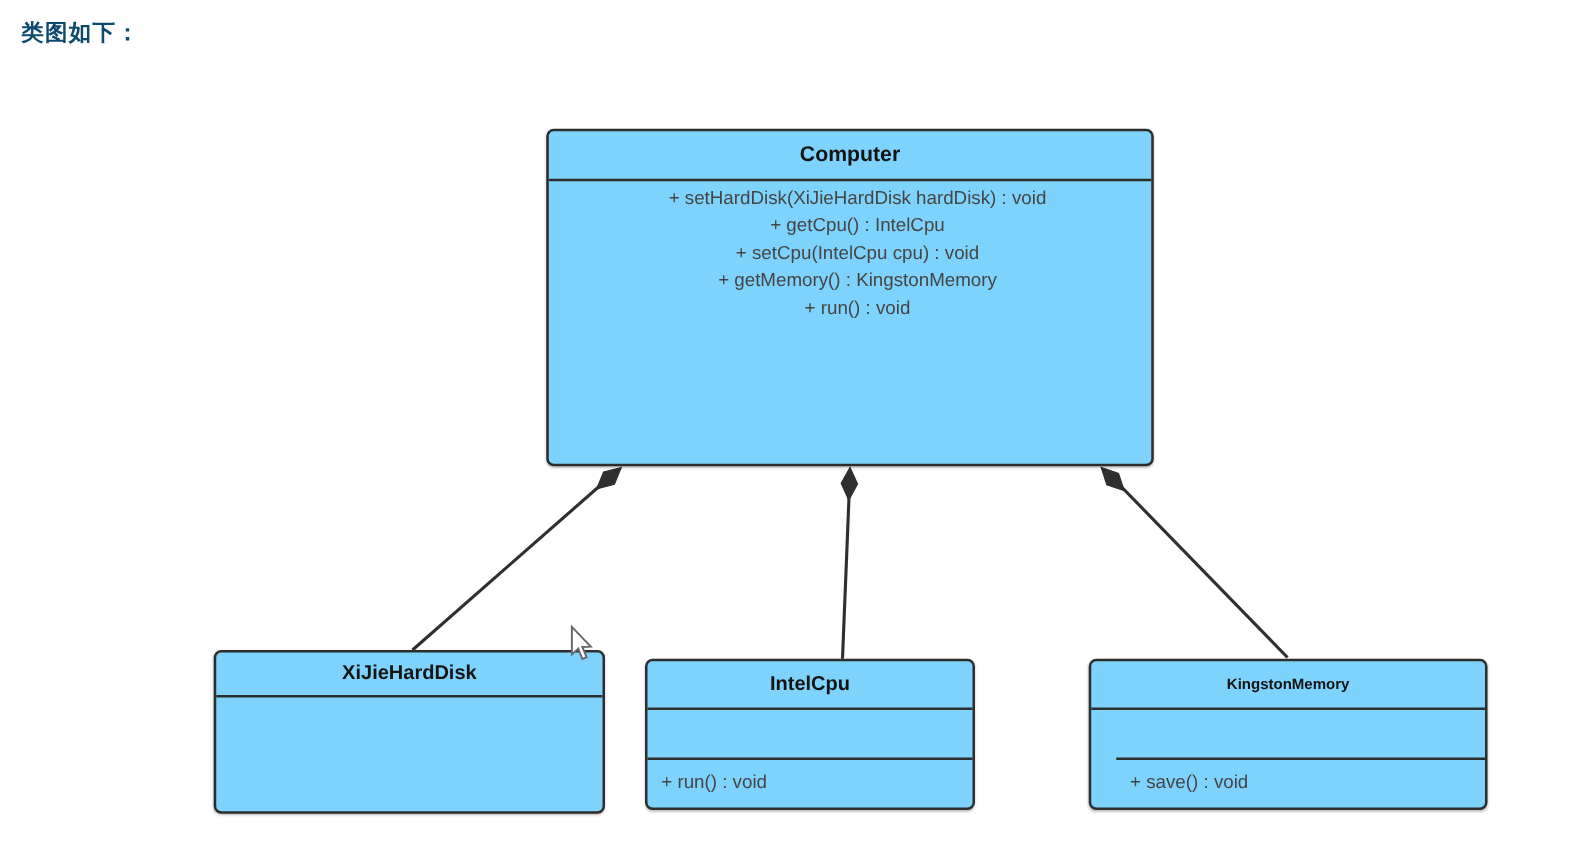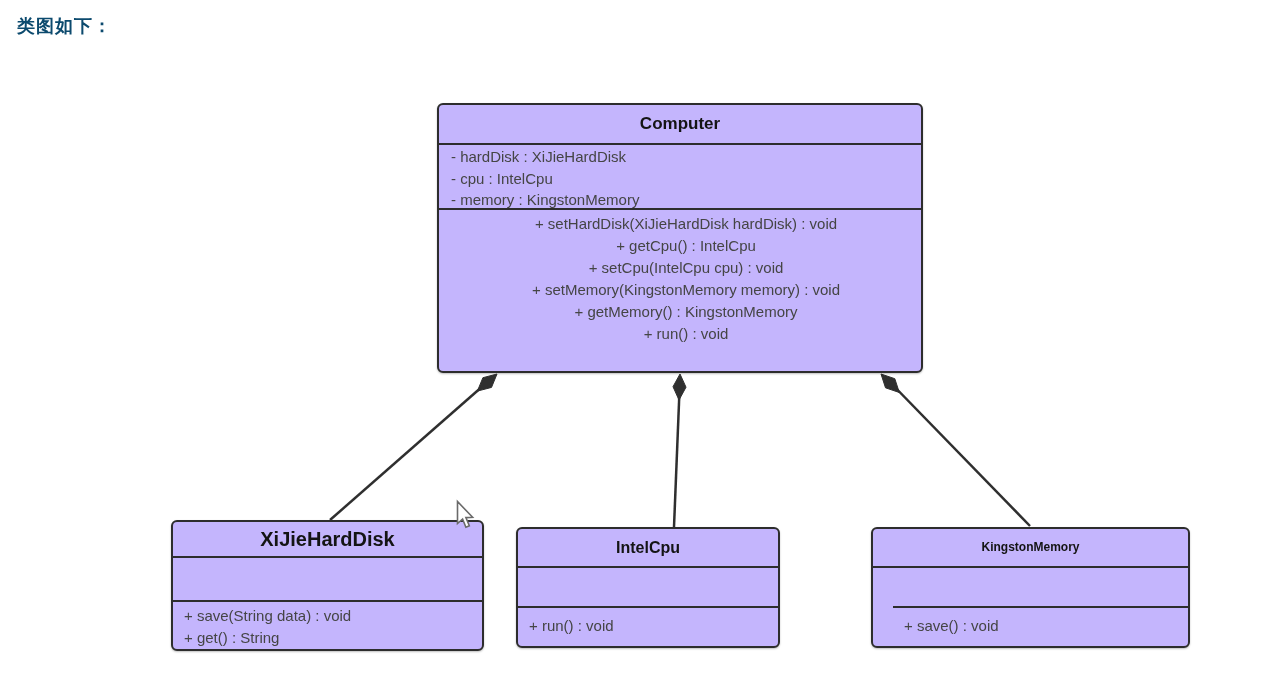--- a/index.html
+++ b/index.html
@@ -19,21 +19,21 @@
     letter-spacing: 1px;
   }
   .diagram { position: absolute; left: 0; top: 0; width: 1272px; height: 683px; }
   svg.layer { position: absolute; left: 0; top: 0; width: 1272px; height: 683px; }
   svg.lines-layer  { z-index: 1; }
   svg.cursor-layer { z-index: 10; }
 
   .uml-class {
     position: absolute;
     z-index: 2;
-    background: #c4b5fd;
+    background: #7dd3fc;
     border: 2px solid #2d2d2d;
     border-radius: 6px;
     display: flex;
     flex-direction: column;
     box-shadow: 0 1px 2px rgba(0,0,0,0.25);
   }
   .uml-title {
     font-weight: bold;
     text-align: center;
     color: #141414;
@@ -50,21 +50,21 @@
   .member { white-space: nowrap; }
 
   
   .c-computer { left: 437px; top: 103px; width: 486px; height: 270px; }
   .c-computer .uml-title   { height: 38px; line-height: 38px; }
   .c-computer .uml-attrs   { height: 65px; padding: 1px 0 0 12px; }
   .c-computer .uml-methods { padding: 3px 0 0 12px; line-height: 22px; text-align: center; }
 
   
   .c-xijie { left: 171px; top: 520px; width: 313px; height: 131px; }
-  .c-xijie .uml-title   { height: 34px; line-height: 34px; font-size: 20px; }
+  .c-xijie .uml-title   { height: 34px; line-height: 34px; font-size: 16px; }
   .c-xijie .uml-attrs   { height: 44px; }
   .c-xijie .uml-methods { padding: 3px 0 0 11px; line-height: 22px; }
 
   
   .c-intel { left: 516px; top: 527px; width: 264px; height: 121px; }
   .c-intel .uml-title   { height: 37px; line-height: 37px; font-size: 16px; }
   .c-intel .uml-attrs   { height: 40px; }
   .c-intel .uml-methods { padding: 7px 0 0 11px; }
 
   
@@ -88,42 +88,32 @@
     <line class="conn" x1="492" y1="378" x2="330" y2="520"></line>
     <line class="conn" x1="680" y1="378" x2="674" y2="527"></line>
     <line class="conn" x1="886" y1="378" x2="1030" y2="526"></line>
     <polygon class="diamond" points="497,374 482.9,377.7 477.4,391.1 491.5,387.4"></polygon>
     <polygon class="diamond" points="680,374 673,386.7 679,400 686,387.2"></polygon>
     <polygon class="diamond" points="881,374 885.5,387.8 899.3,392.5 894.8,378.7"></polygon>
   </svg>
 
   <div class="uml-class c-computer">
     <div class="uml-title">Computer</div>
-    <div class="uml-attrs">
-      <div class="member">- hardDisk : XiJieHardDisk</div>
-      <div class="member">- cpu : IntelCpu</div>
-      <div class="member">- memory : KingstonMemory</div>
-    </div>
     <div class="uml-methods">
       <div class="member">+ setHardDisk(XiJieHardDisk hardDisk) : void</div>
       <div class="member">+ getCpu() : IntelCpu</div>
       <div class="member">+ setCpu(IntelCpu cpu) : void</div>
-      <div class="member">+ setMemory(KingstonMemory memory) : void</div>
       <div class="member">+ getMemory() : KingstonMemory</div>
       <div class="member">+ run() : void</div>
     </div>
   </div>
 
   <div class="uml-class c-xijie">
     <div class="uml-title">XiJieHardDisk</div>
     <div class="uml-attrs"></div>
-    <div class="uml-methods">
-      <div class="member">+ save(String data) : void</div>
-      <div class="member">+ get() : String</div>
-    </div>
   </div>
 
   <div class="uml-class c-intel">
     <div class="uml-title">IntelCpu</div>
     <div class="uml-attrs"></div>
     <div class="uml-methods">
       <div class="member">+ run() : void</div>
     </div>
   </div>
 

